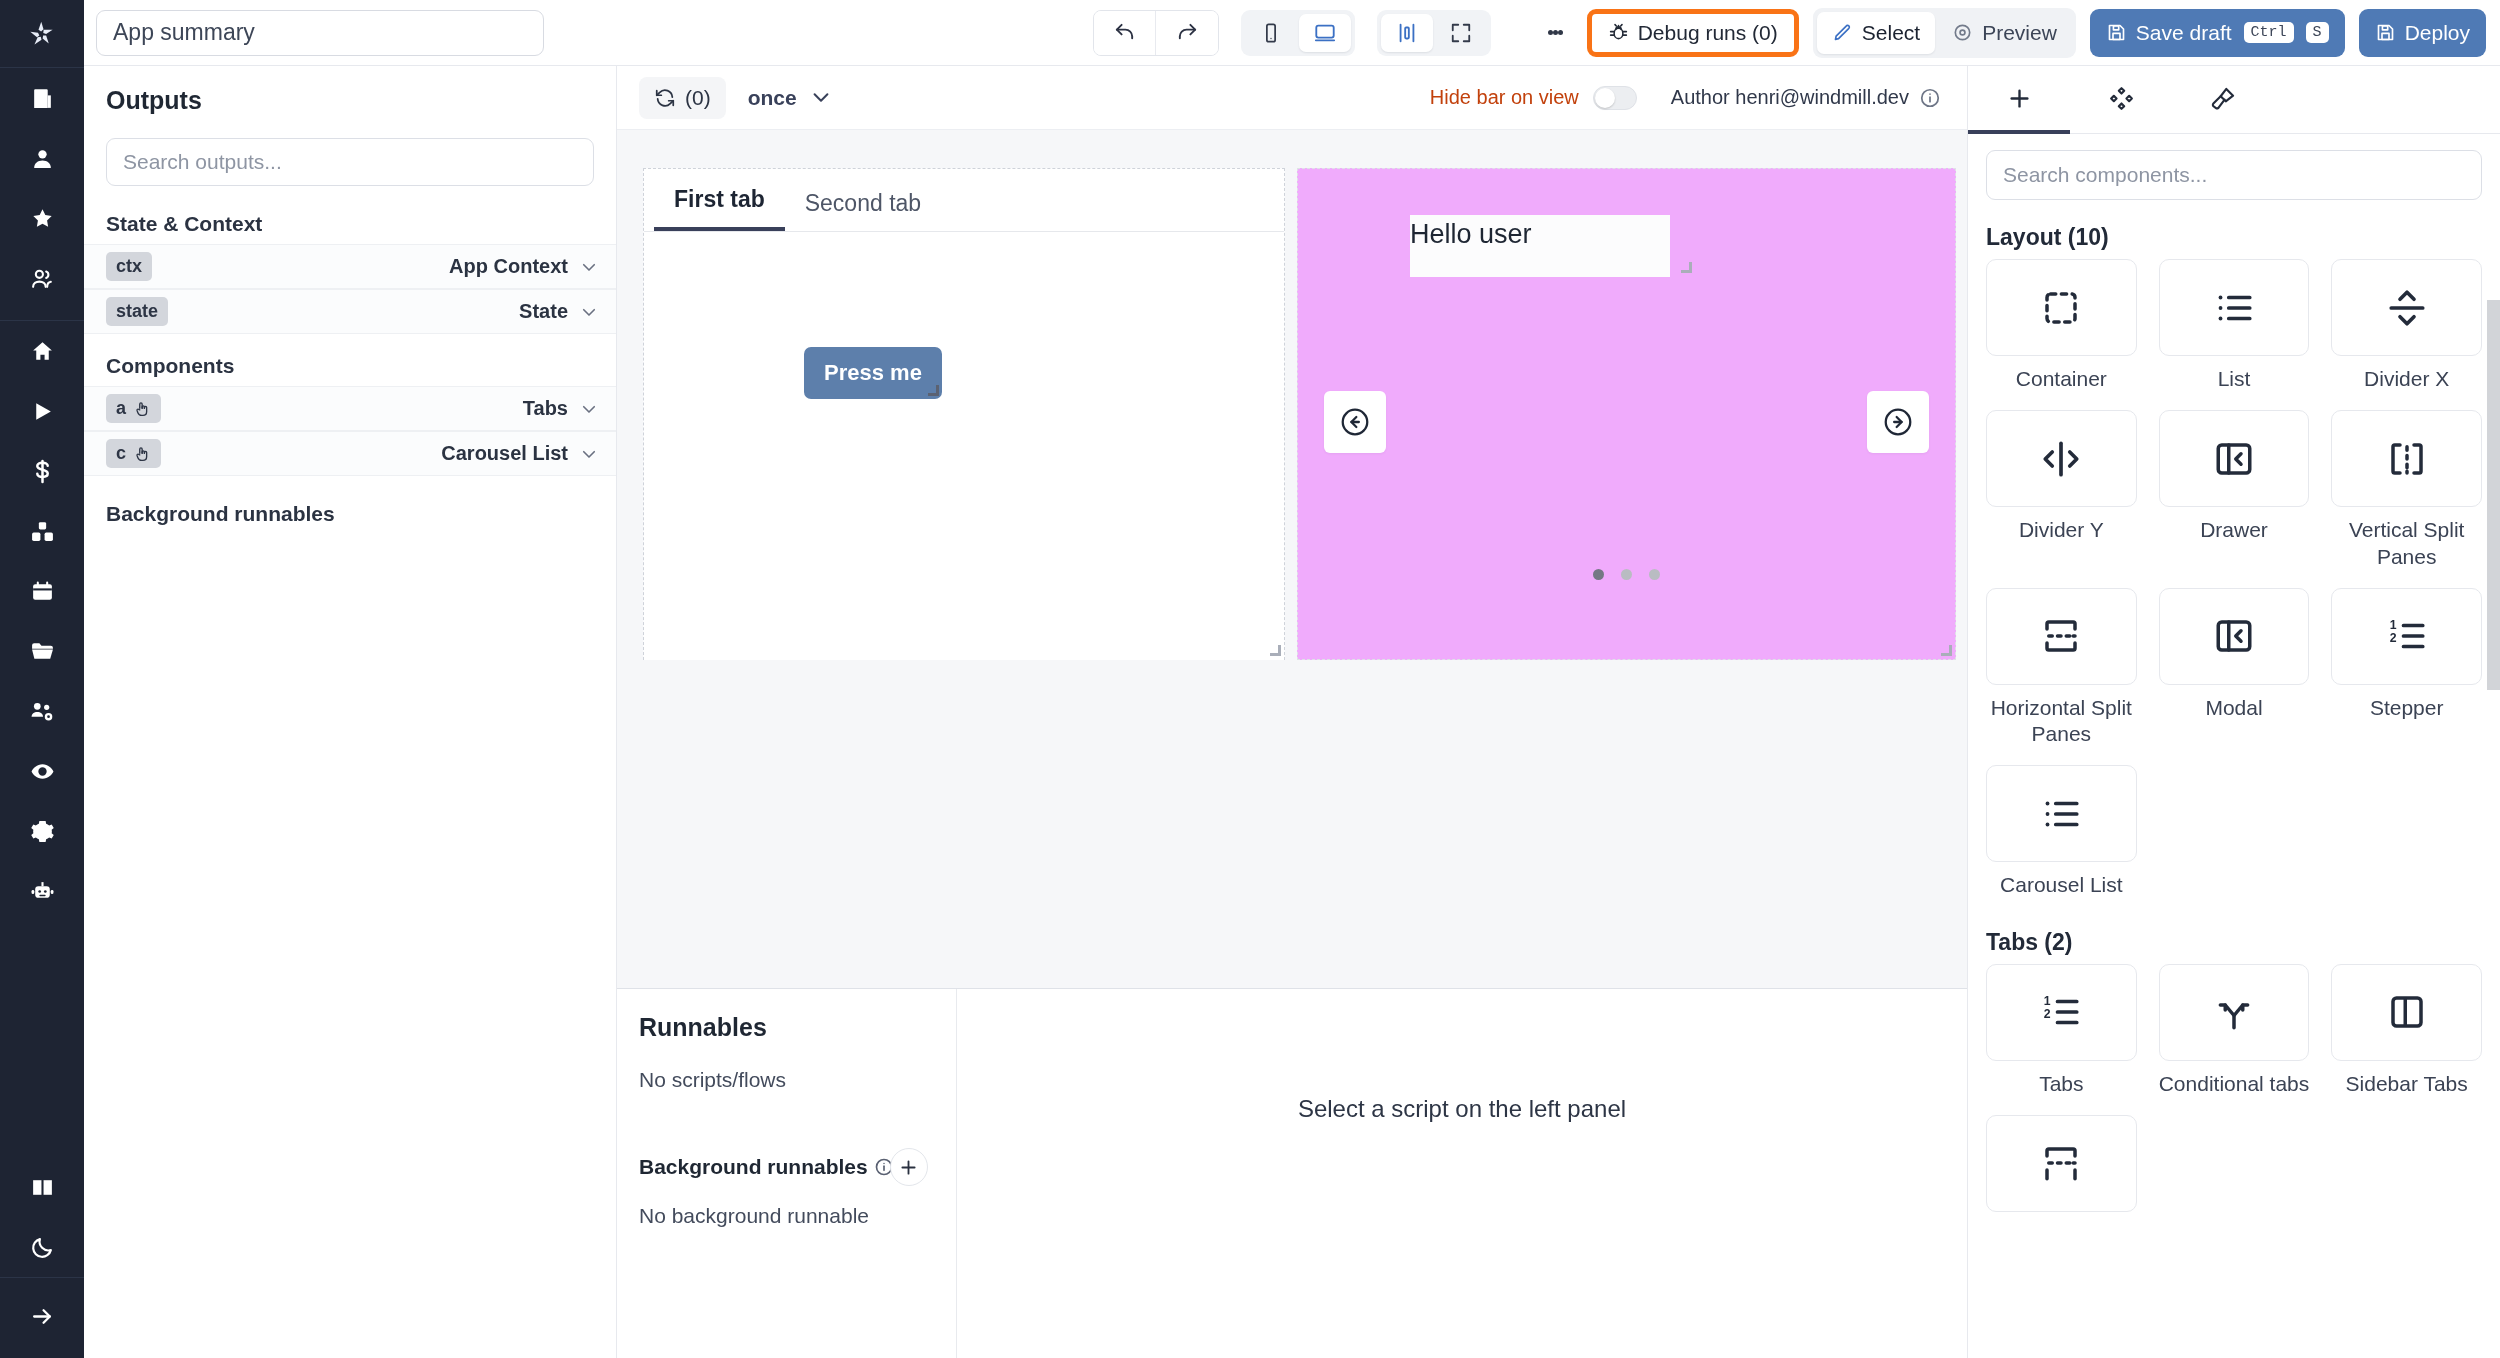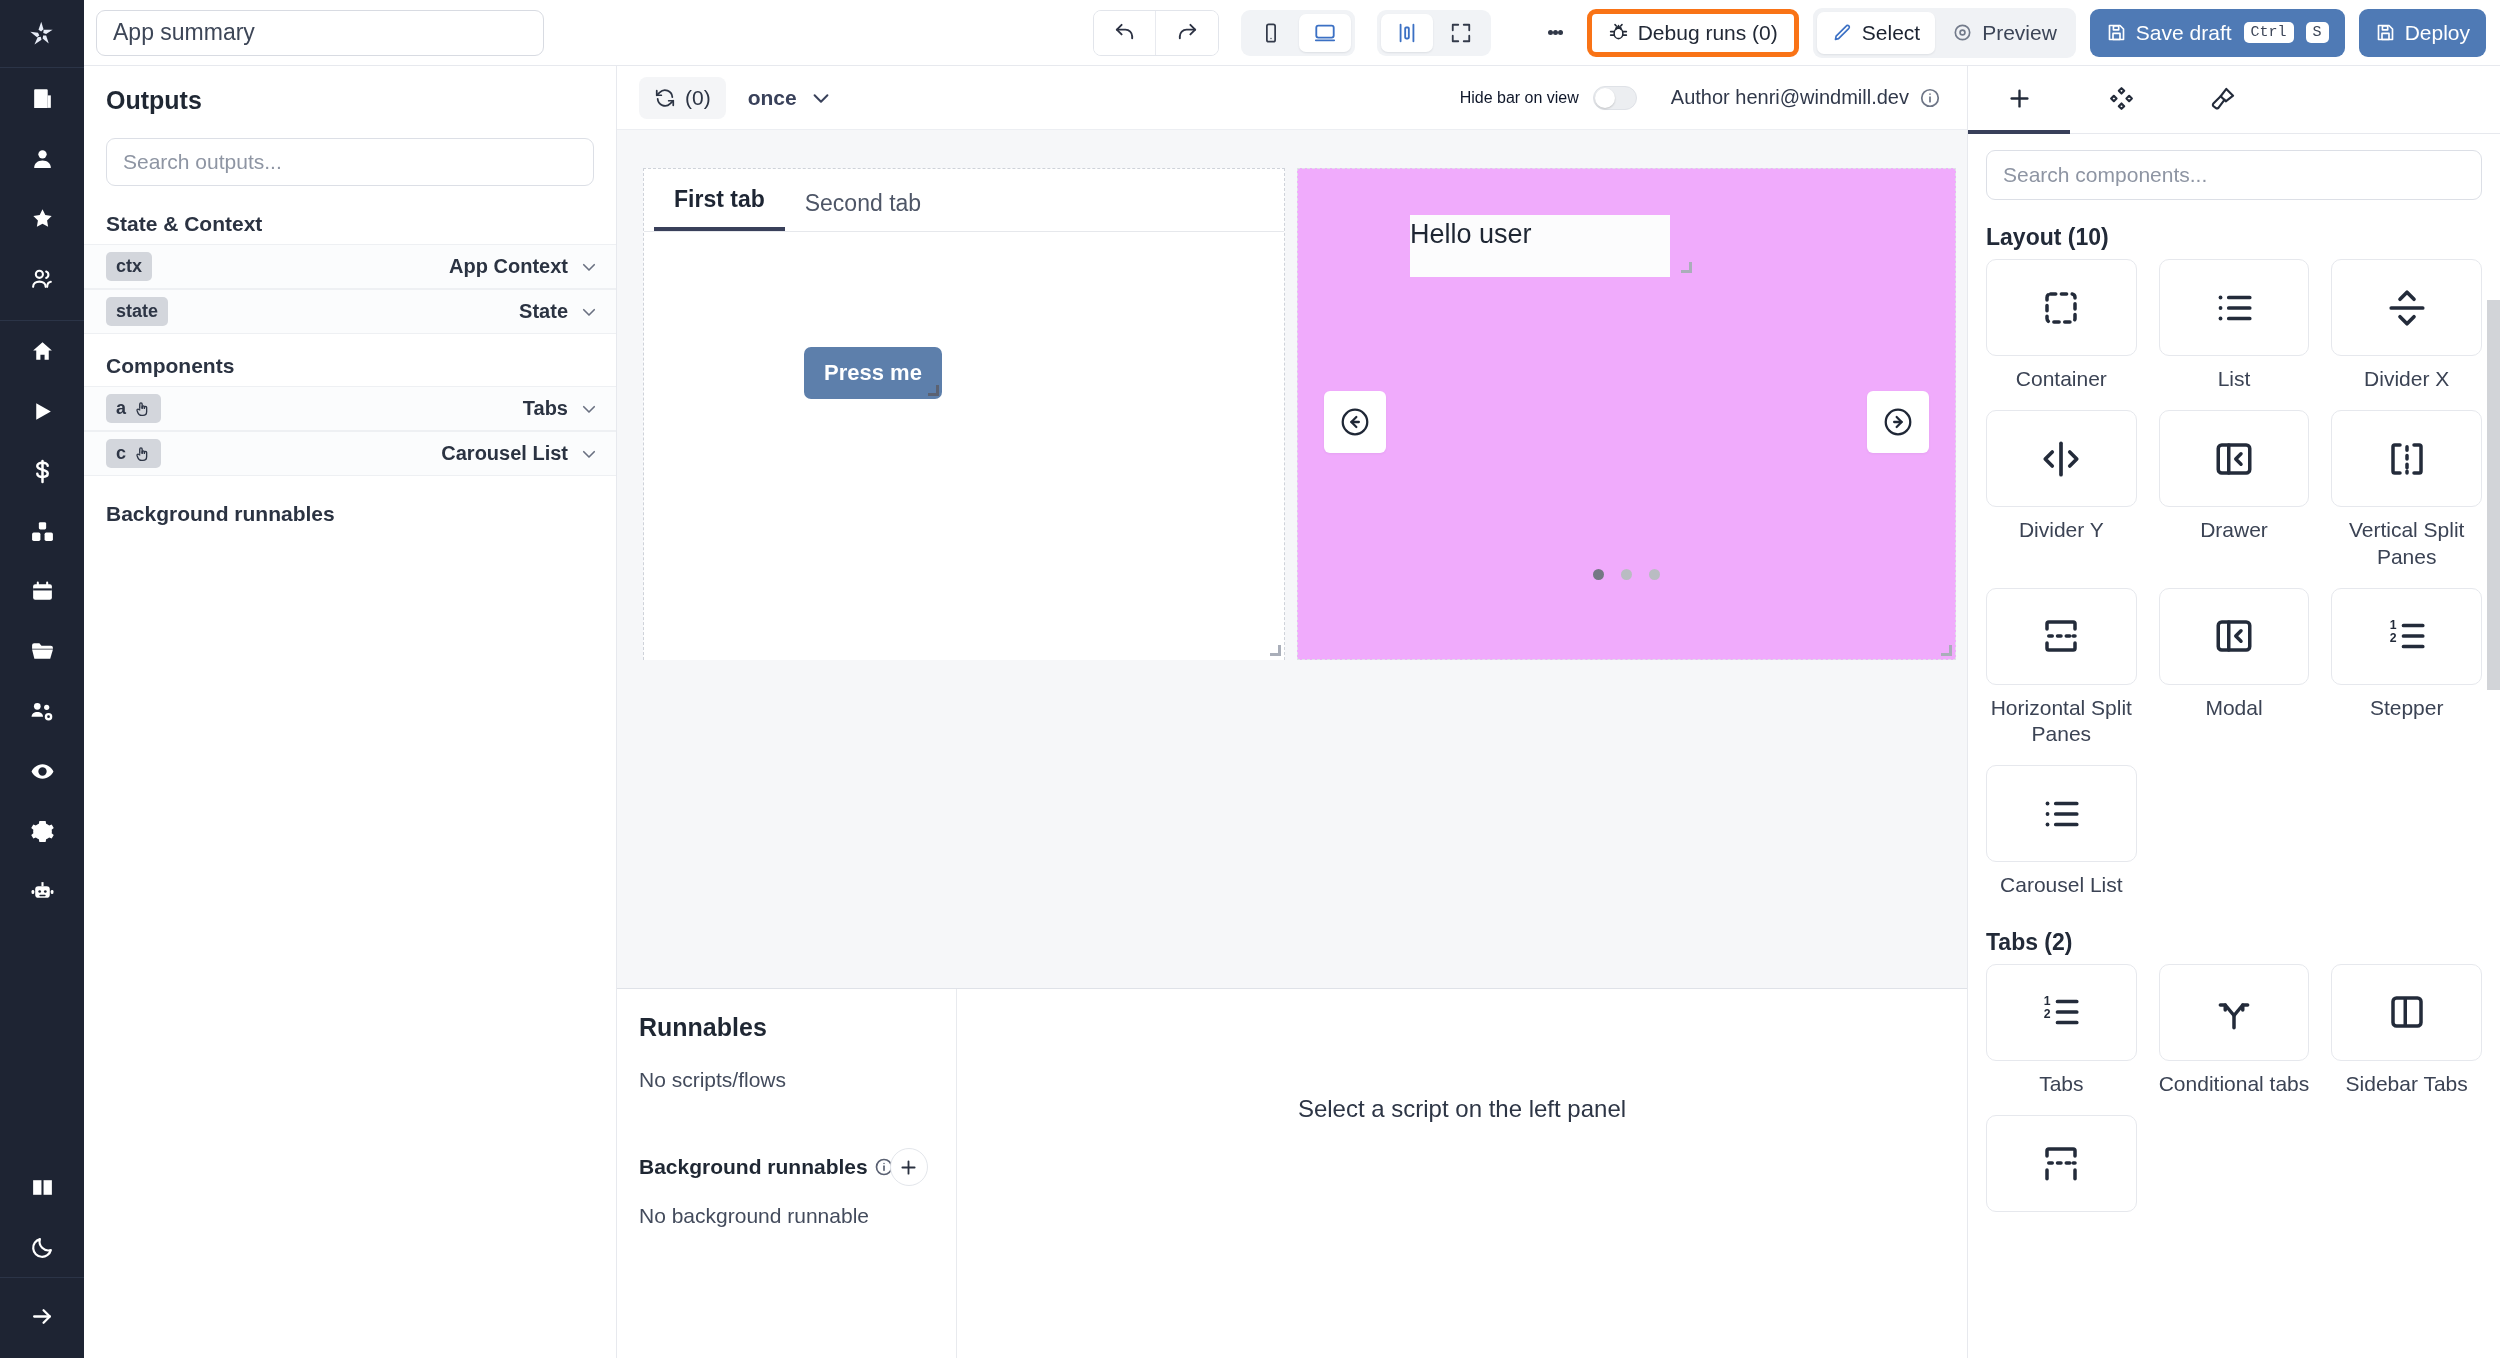--- a/index.html
+++ b/index.html
@@ -141,25 +141,25 @@
   }
   .canvas-toolbar {
     height: 64px; display: flex; align-items: center; border-bottom: 1px solid #eceef2;
     background: #fff; padding: 0 22px; flex: 0 0 64px;
   }
   .refresh-chip {
     display: flex; align-items: center; gap: 9px; background: #f4f5f7;
     border-radius: 8px; padding: 9px 15px; cursor: pointer; color: #2c3444; font-size: 21px;
   }
   .refresh-chip svg { width: 22px; height: 22px; stroke: #2c3444; }
-  .once { display: flex; align-items: center; gap: 13px; margin-left: 22px; cursor: pointer; }
+  .once { display: flex; align-items: flex-start; gap: 13px; margin-left: 22px; cursor: pointer; }
   .once .t { font-size: 21px; font-weight: bold; color: #39415a; }
   .once svg { width: 22px; height: 22px; stroke: #39415a; }
   .tb-hide { margin-left: auto; display: flex; align-items: center; gap: 14px; }
-  .tb-hide .t { font-size: 16px; color: #0f172a; }
+  .tb-hide .t { font-size: 20px; color: #c2410c; }
   .toggle { width: 44px; height: 24px; border-radius: 13px; background: #eceef1; border: 1px solid #dfe2e7; position: relative; cursor: pointer; }
   .toggle i { position: absolute; left: 1px; top: 1px; width: 20px; height: 20px; border-radius: 50%; background: #fff; box-shadow: 0 1px 2px rgba(0,0,0,.18); }
   .author { display: flex; align-items: center; gap: 10px; margin-left: 34px; margin-right: 4px; }
   .author .t { font-size: 20px; color: #30384a; }
   .author svg { width: 22px; height: 22px; stroke: #6e7687; }
 
   .canvas-area { flex: 1 1 auto; background: #f6f7f9; position: relative; overflow: hidden; }
   .grid-wrap { position: absolute; left: 26px; top: 38px; right: 30px; }
   .comp {
     position: absolute; border: 1px dashed #cfd3da; background: #fdfdfe;

